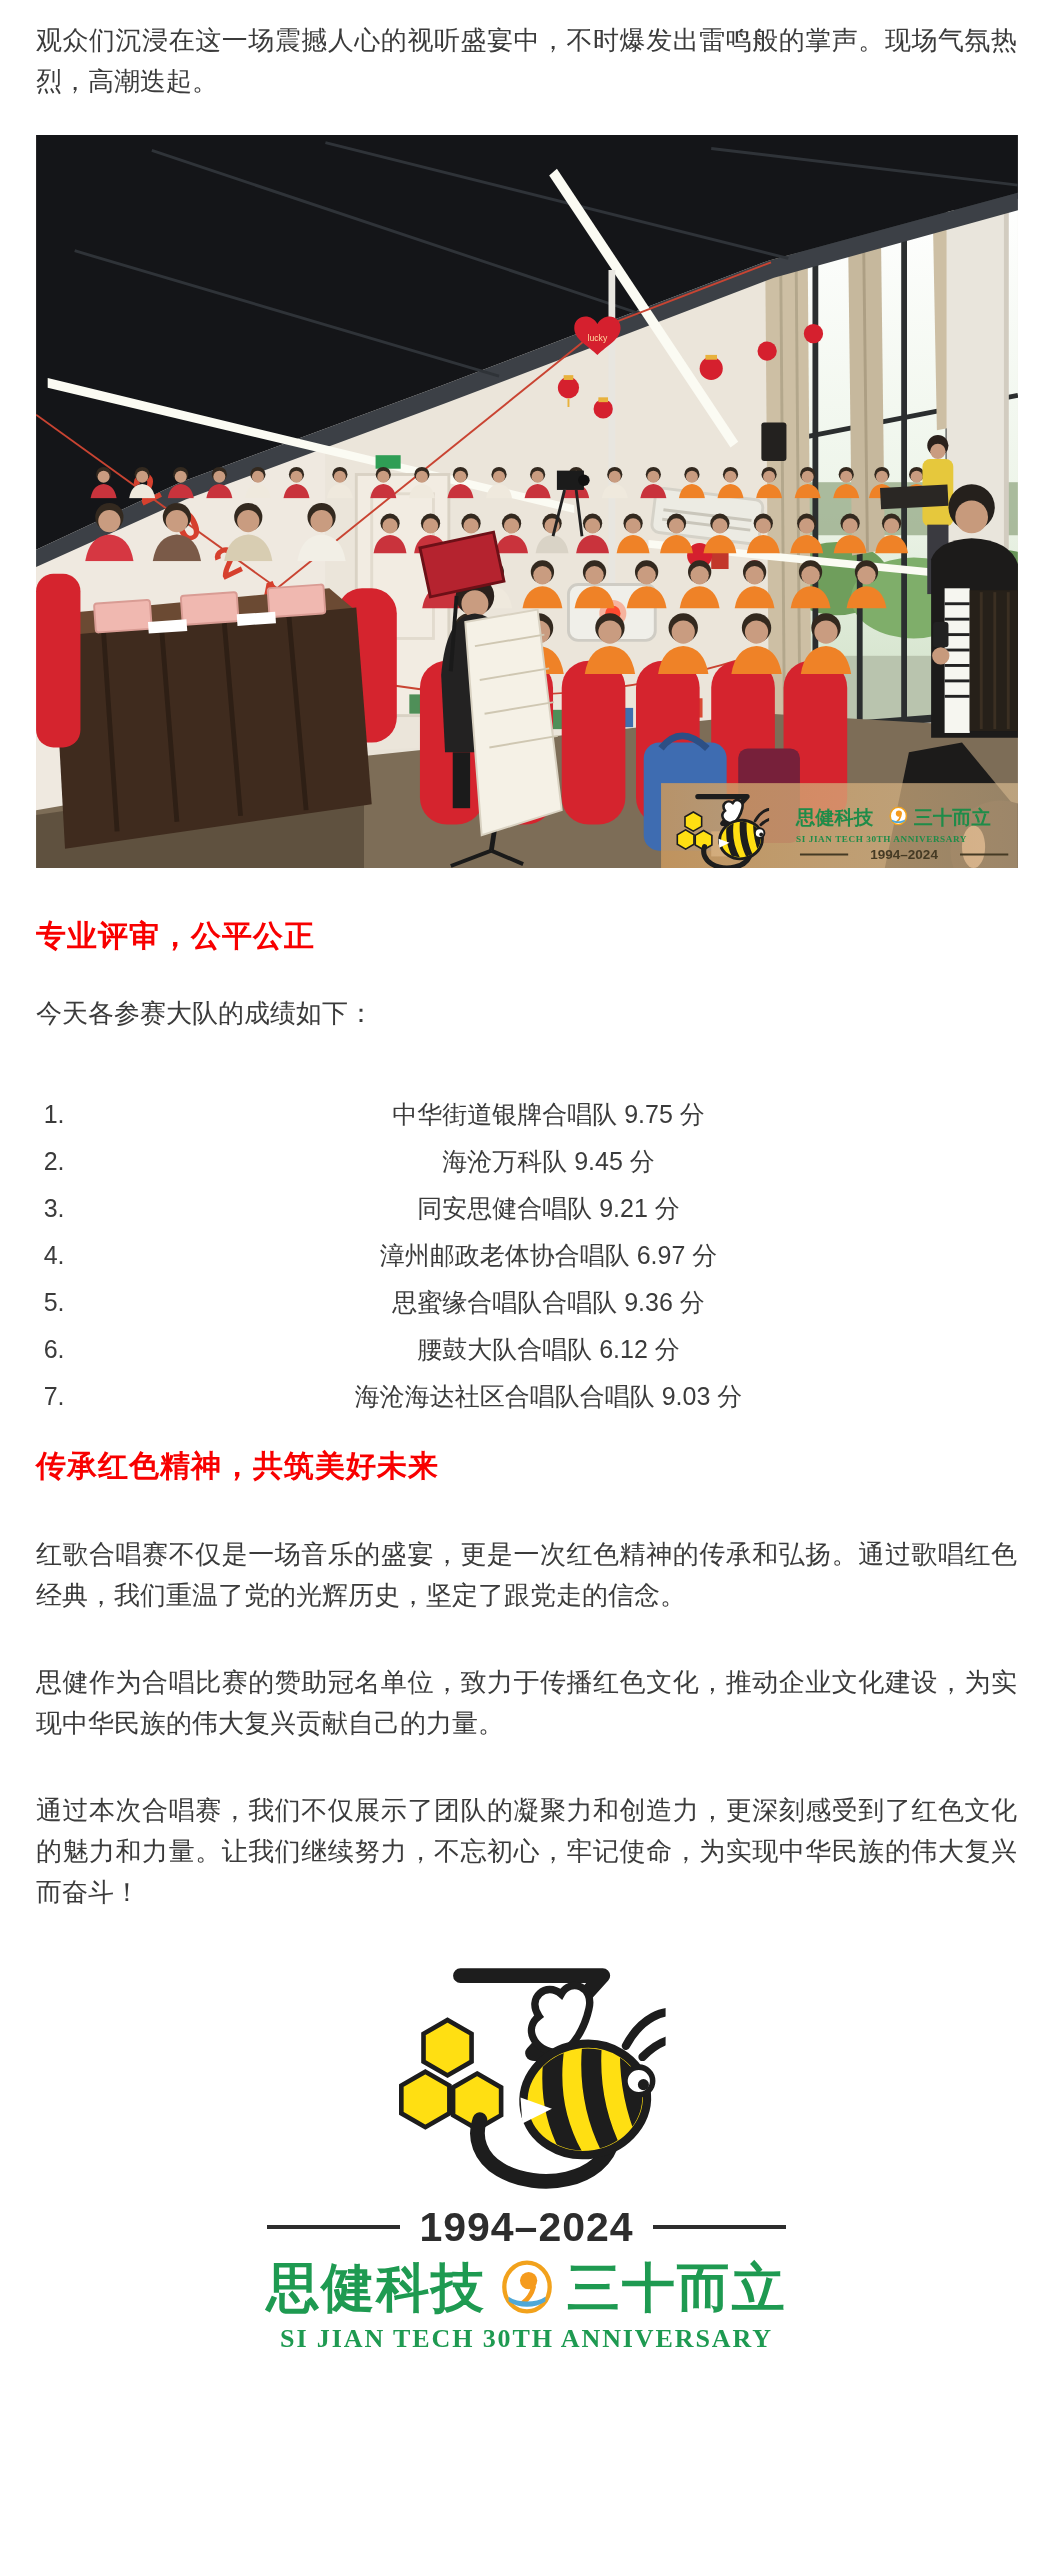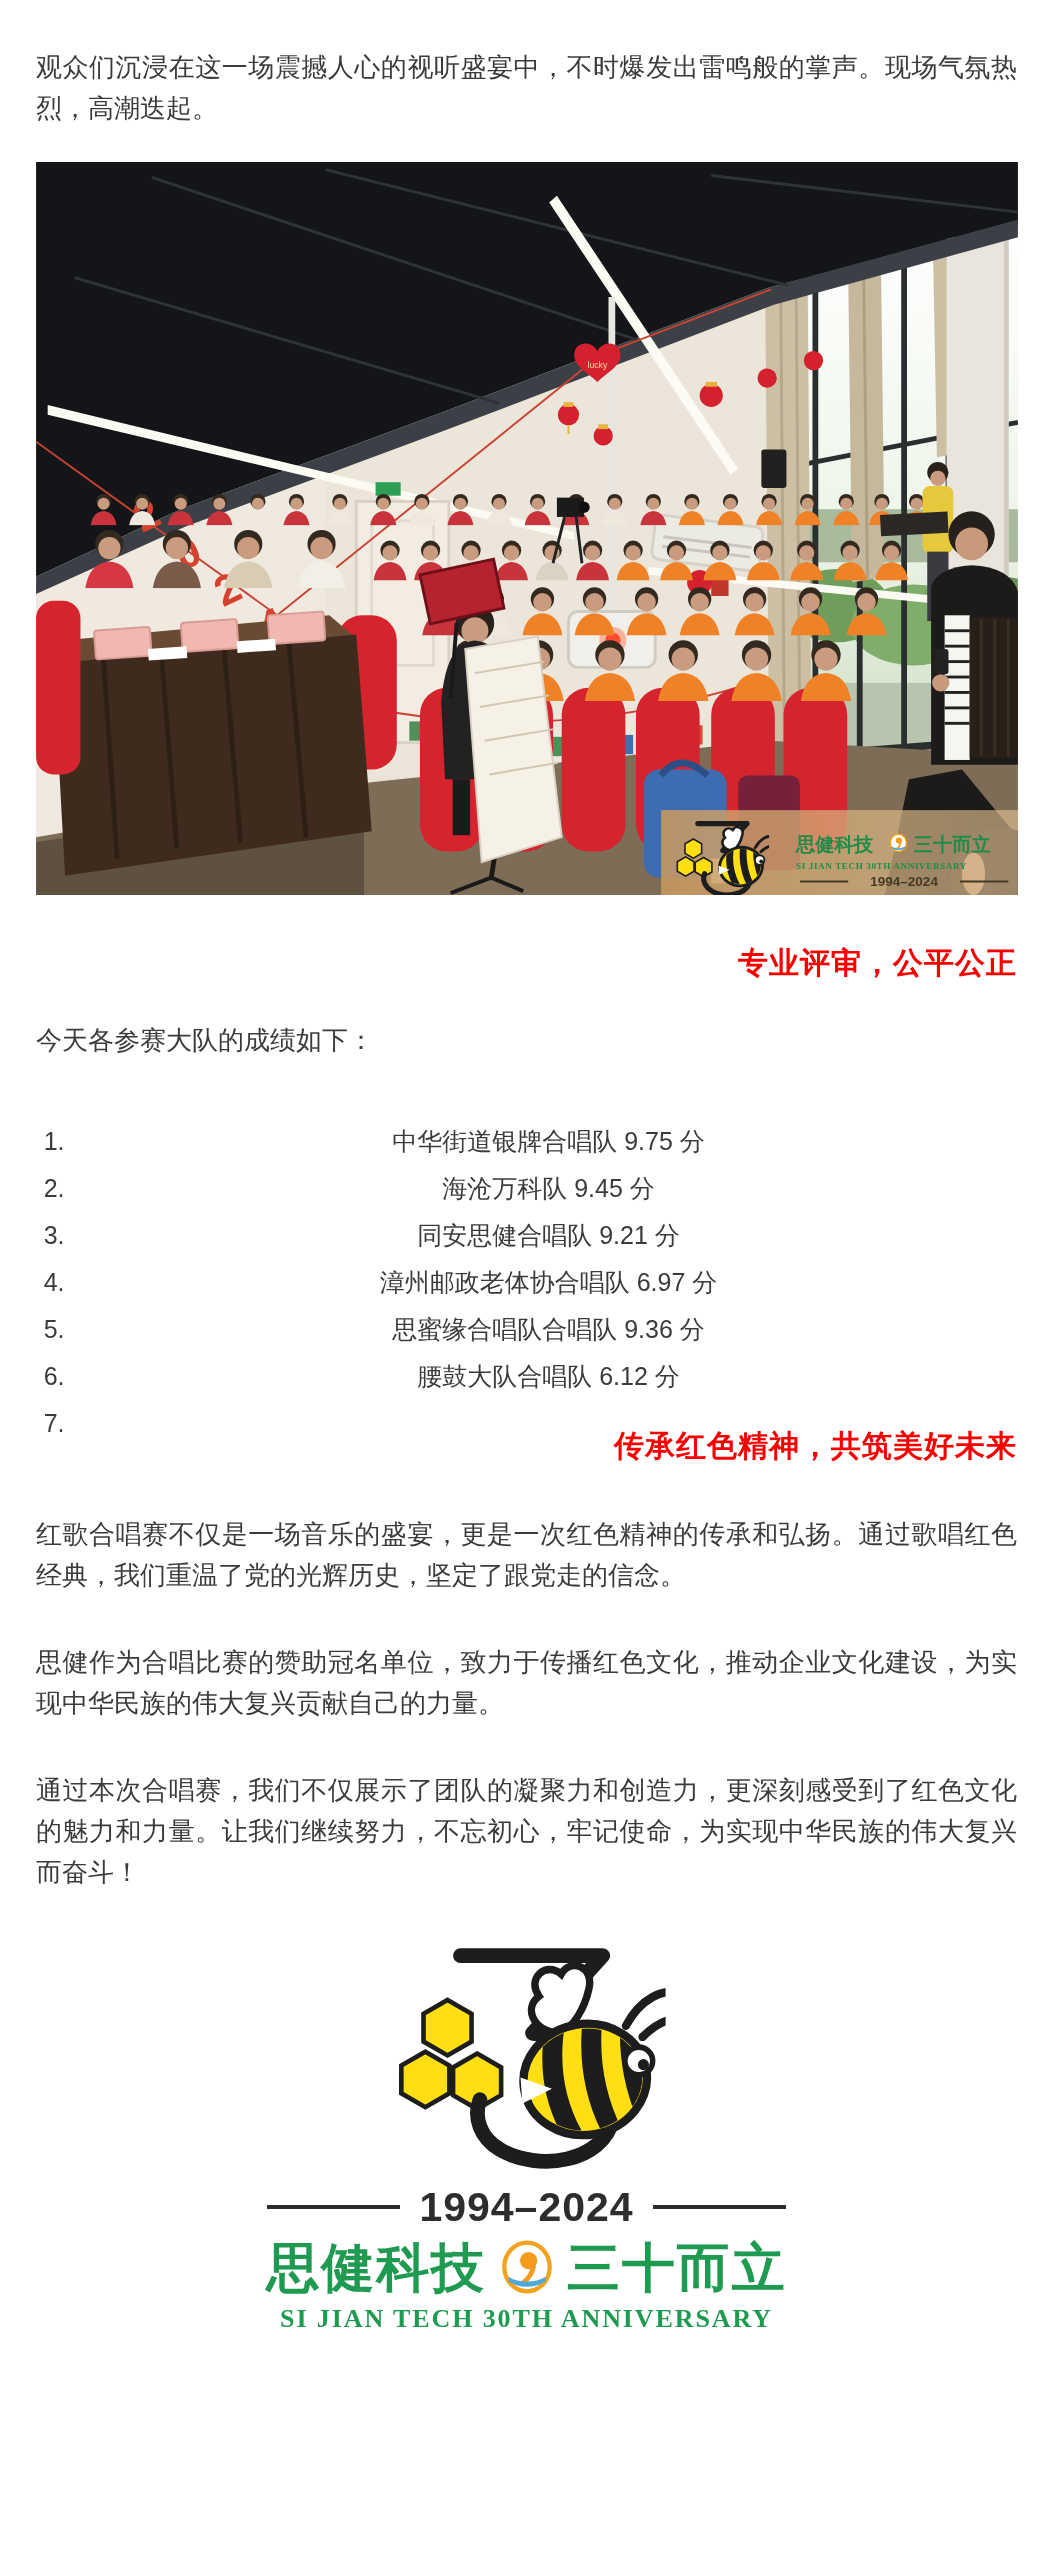--- a/index.html
+++ b/index.html
@@ -1,22 +1,22 @@
 <!DOCTYPE html>
 <html><head>
 <meta charset="utf-8">
 <style>
   html,body{margin:0;padding:0;background:#ffffff;}
   body{width:1053px;font-family:"Liberation Sans","DejaVu Sans",sans-serif;color:#3b3b3b;}
-  .page{padding:4px 36px 39px;margin-top:43px;}
+  .page{padding:20px 36px 39px;}
   p.body{font-size:26px;line-height:41px;text-align:justify;margin:0 0 46px;}
   p.intro{margin-bottom:33px;}
   .photo-wrap{width:982px;height:733px;margin:0 auto;overflow:hidden;}
   .photo-wrap svg{display:block;}
-  h2.red{font-size:30px;line-height:1.2;font-weight:700;color:#f80000;text-align:right;letter-spacing:1px;}
+  h2.red{font-size:30px;line-height:1.2;font-weight:700;color:#f80000;text-align:left;letter-spacing:1px;}
   .h-red1{margin:50px 0 44px;}
   .h-red2{margin:39px 0 50px;}
   .scores-intro{font-size:26px;line-height:26px;text-align:left;margin:46px 0 0;color:#3b3b3b;}
   ol.scores{list-style:none;margin:75px 0 0;padding:0;}
   ol.scores li{position:relative;font-size:25px;line-height:26px;text-align:center;padding-left:44px;margin-bottom:21px;}
   ol.scores .rank{position:absolute;left:7.7px;top:0;}
   .footer{margin-top:46px;text-align:center;}
   .bee-big{width:278px;height:231px;margin:0 auto;display:block;}
   .years-row{display:flex;align-items:center;justify-content:center;gap:19px;margin-top:13.5px;}
   .years-row .bar{width:133px;height:3.9px;background:#2d2d2d;}
@@ -406,20 +406,21 @@
     <li>
       <span class="rank">5.</span>
       <span>思蜜缘合唱队合唱队 9.36 分</span>
     </li>
     <li>
       <span class="rank">6.</span>
       <span>腰鼓大队合唱队 6.12 分</span>
     </li>
     <li>
       <span class="rank">7.</span>
+      <span>海沧海达社区合唱队合唱队 9.03 分</span>
     </li>
   </ol>
 
   <h2 class="red h-red2">传承红色精神，共筑美好未来</h2>
 
   <p class="body">红歌合唱赛不仅是一场音乐的盛宴，更是一次红色精神的传承和弘扬。通过歌唱红色经典，我们重温了党的光辉历史，坚定了跟党走的信念。</p>
   <p class="body">思健作为合唱比赛的赞助冠名单位，致力于传播红色文化，推动企业文化建设，为实现中华民族的伟大复兴贡献自己的力量。</p>
   <p class="body">通过本次合唱赛，我们不仅展示了团队的凝聚力和创造力，更深刻感受到了红色文化的魅力和力量。让我们继续努力，不忘初心，牢记使命，为实现中华民族的伟大复兴而奋斗！</p>
 
   <div class="footer">

